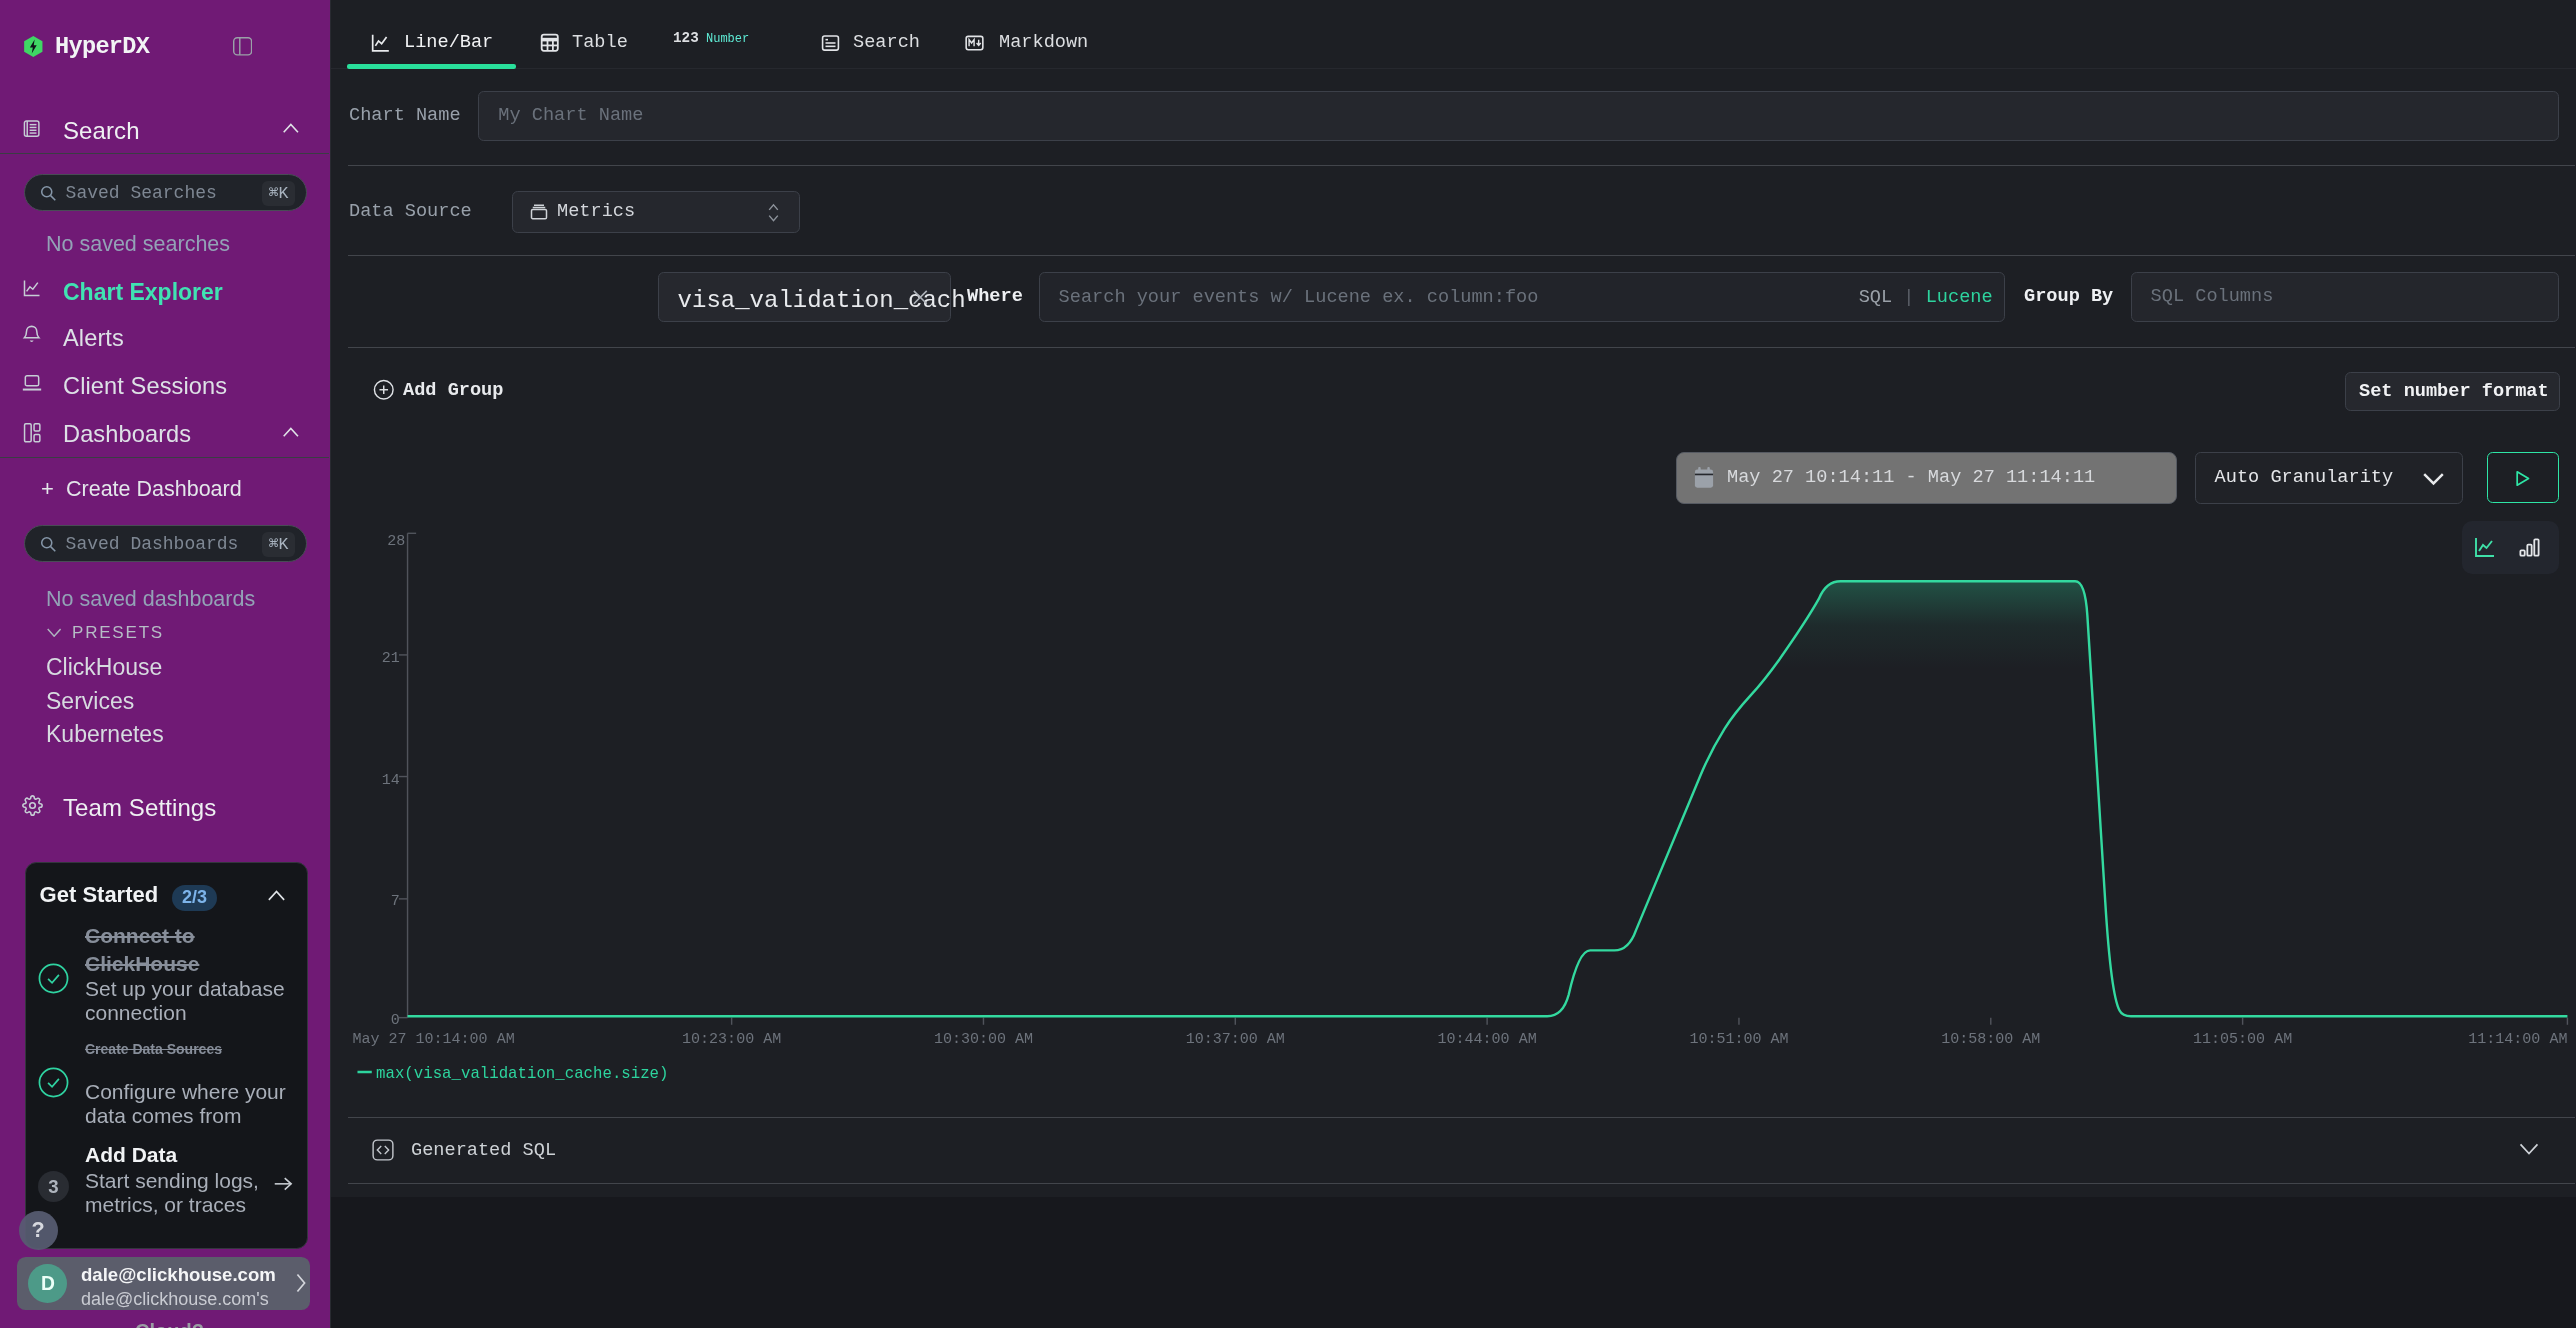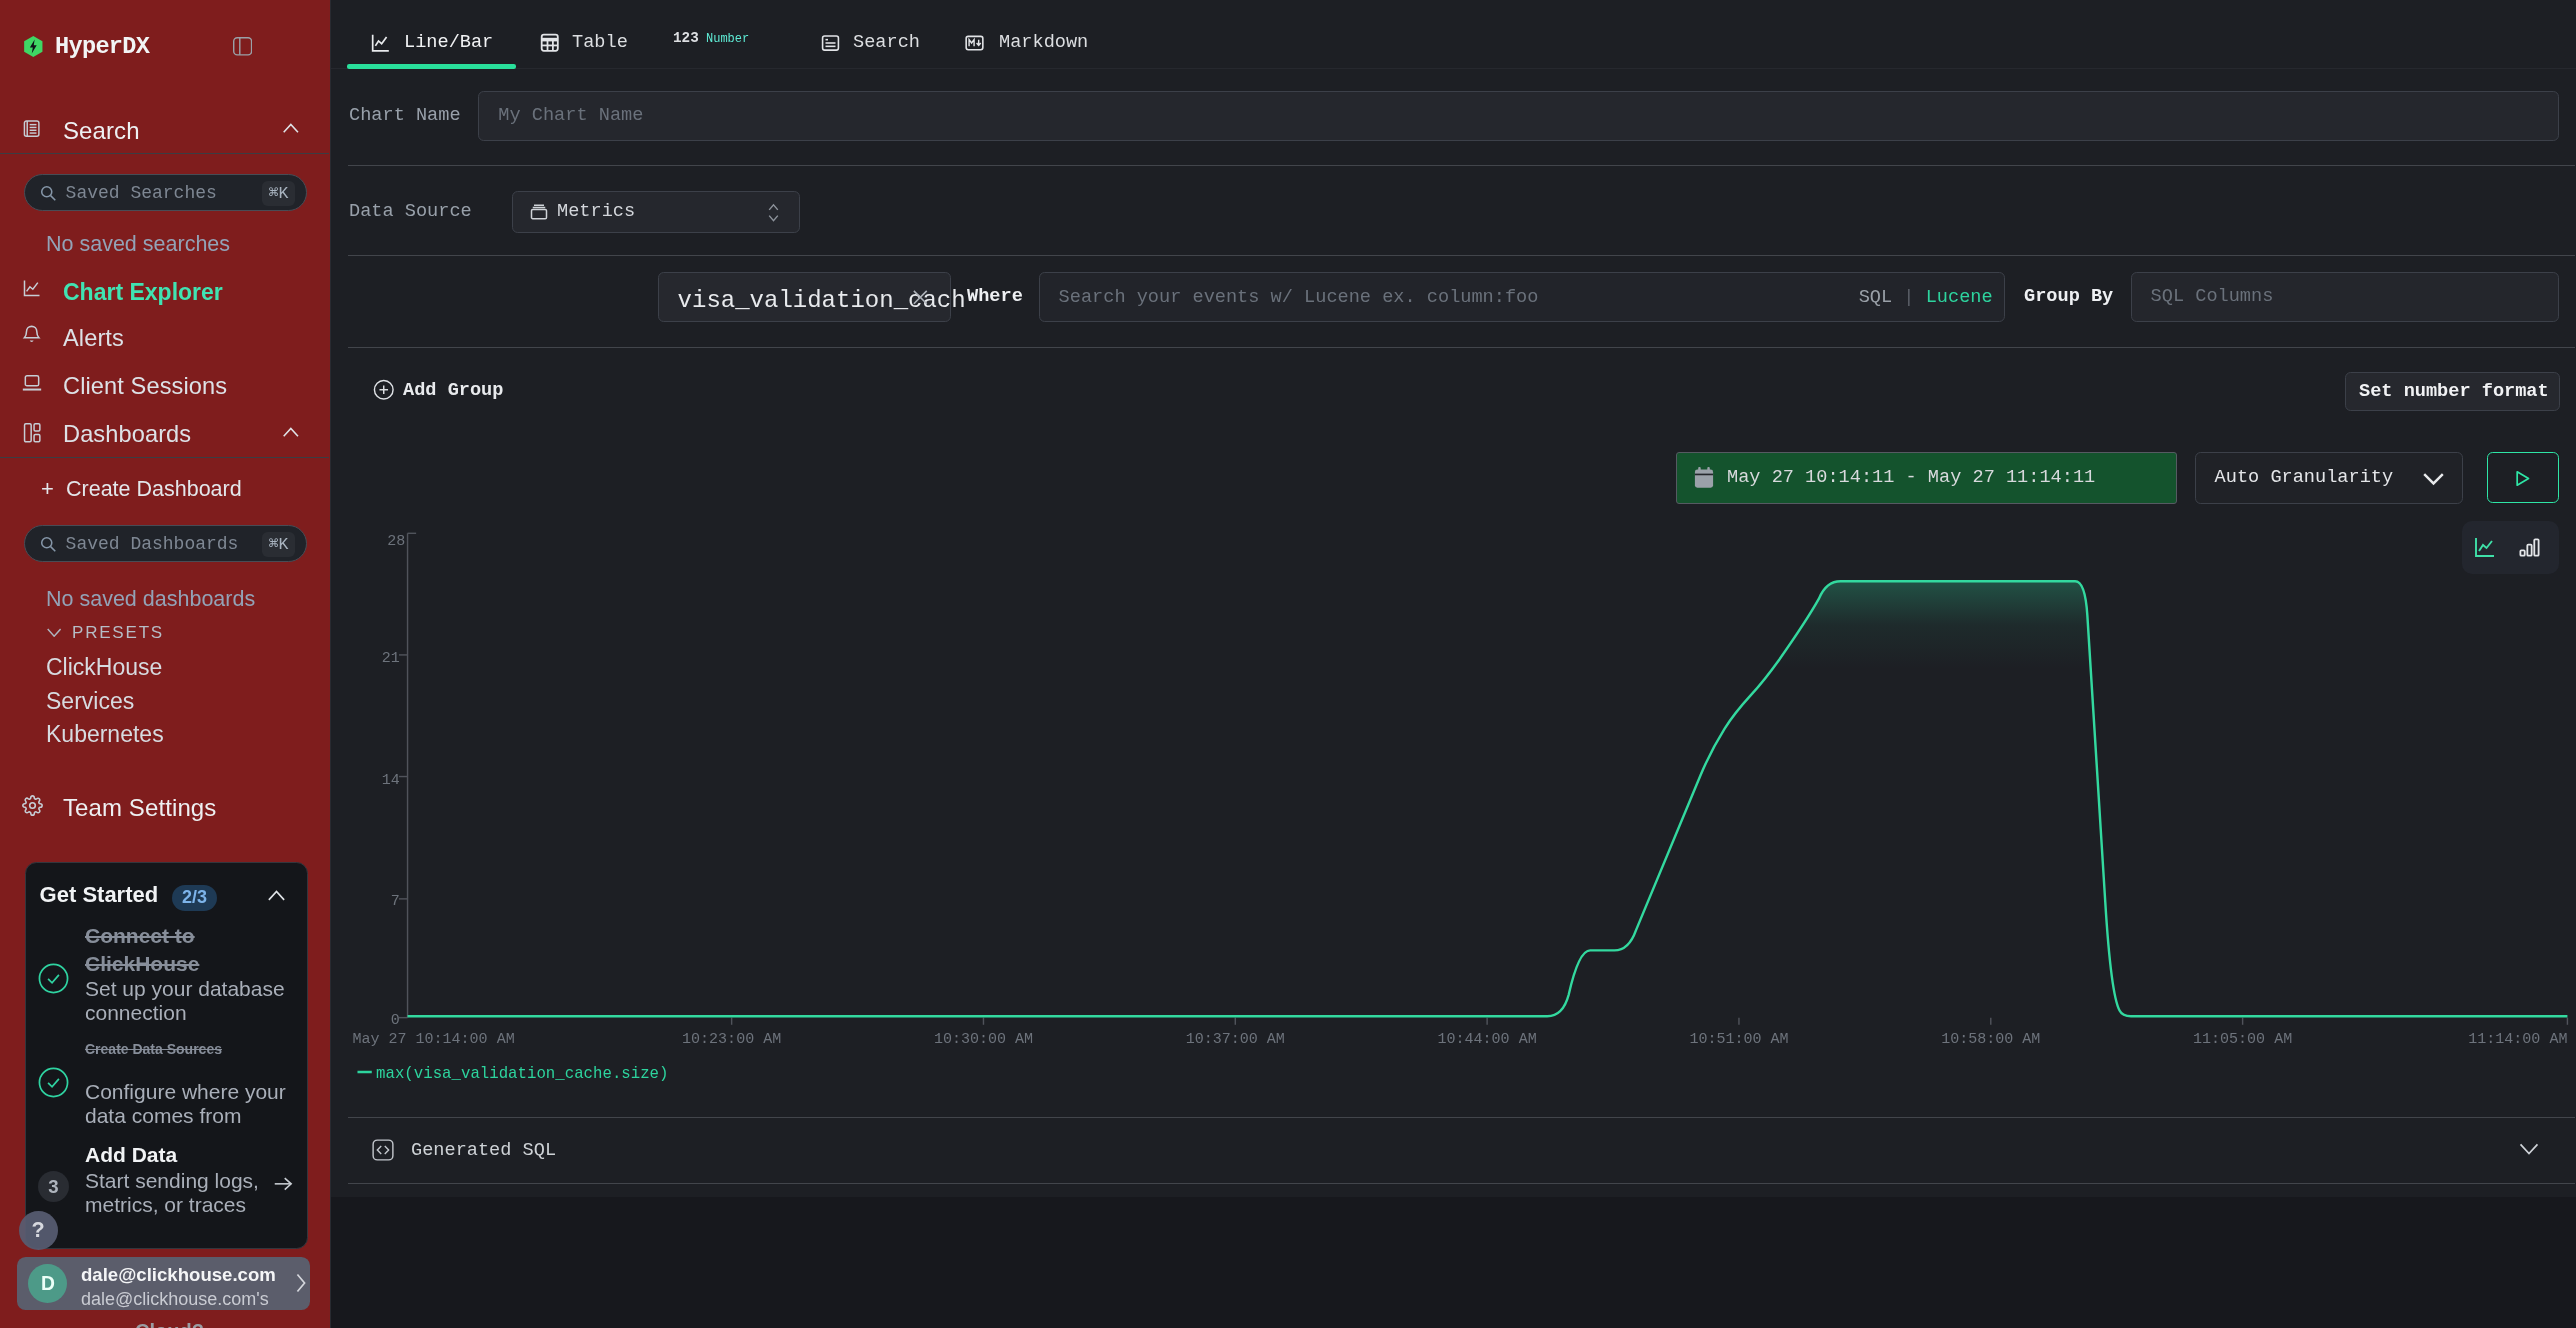--- a/index.html
+++ b/index.html
@@ -3,21 +3,21 @@
 <meta charset="utf-8">
 <style>
   * { margin:0; padding:0; box-sizing:border-box; }
   html,body { width:2576px; height:1328px; background:#17181d; overflow:hidden; }
   body { font-family:"Liberation Sans", sans-serif; }
   .mono { font-family:"Liberation Mono", monospace; }
   #page { position:relative; width:2576px; height:1328px; }
   .abs { position:absolute; }
 
   
-  #sidebar { position:absolute; left:0; top:0; width:331px; height:1328px; background:#7f1d1d; border-right:1.4px solid #292b31; }
+  #sidebar { position:absolute; left:0; top:0; width:331px; height:1328px; background:#701a75; border-right:1.4px solid #292b31; }
   .sicon { position:absolute; left:22px; color:#c6cdd5; }
   .navtxt { position:absolute; left:63px; color:#dde1e6; font-size:23.6px; letter-spacing:0.1px; }
   .divider-s { position:absolute; left:0; width:329px; height:1.4px; background:#3a3d43; }
 
   
   .pill { position:absolute; left:23.6px; width:283px; height:37px; border:1.4px solid #484c55; border-radius:20px; background:#202329; }
   .pill .mag { position:absolute; left:14.3px; top:8.6px; }
   .pill .ph { position:absolute; left:41px; top:7.9px; font-family:"Liberation Mono",monospace; font-size:18px; color:#7e8793; }
   .pill .kbd { position:absolute; right:10.7px; top:6.4px; background:#2a2d33; border-radius:5.7px; color:#a9b4c0; font-size:16.5px; padding:1.4px 6.4px 2.9px; font-family:"Liberation Mono",monospace; }
 
@@ -111,21 +111,21 @@
     <svg class="abs" style="left:42px;top:379px" width="21.5" height="21.5" viewBox="0 0 30 30" fill="none" stroke="#dfe2e6" stroke-width="2">
         <circle cx="15" cy="15" r="13"></circle>
         <line x1="15" y1="9" x2="15" y2="21"></line>
         <line x1="9" y1="15" x2="21" y2="15"></line>
       </svg>
     <div class="abs mono" style="left:72px;top:380px;font-size:18.6px;font-weight:bold;color:#e8eaed;">Add Group</div>
     <div class="abs" style="left:2014px;top:372px;width:215px;height:39px;border:1.4px solid #3c4049;border-radius:5.7px;background:#26282e;">
       <div class="abs mono" style="left:13px;top:7.9px;font-size:18.6px;font-weight:bold;color:#f1f2f4;">Set number format</div>
     </div>
 
-    <div class="abs" style="left:1345px;top:452px;width:501px;height:52px;border:1.4px solid #565a62;border-radius:3px;background:#14532d;">
+    <div class="abs" style="left:1345px;top:452px;width:501px;height:52px;border:1.4px solid #565a62;border-radius:8px;background:#737373;">
       <svg style="position:absolute;left:17px;top:14.3px" width="20" height="21.5" viewBox="0 0 24 26" fill="#9ba1a9">
         <rect x="1" y="3" width="22" height="22" rx="3"></rect>
         <rect x="5" y="0" width="3" height="6" rx="1.2"></rect>
         <rect x="16" y="0" width="3" height="6" rx="1.2"></rect>
         <rect x="1" y="8" width="22" height="2" fill="#26282d"></rect>
       </svg>
       <div class="abs mono" style="left:50px;top:14.3px;font-size:18.6px;color:#d7d9dc;">May 27 10:14:11 - May 27 11:14:11</div>
     </div>
     <div class="abs" style="left:1864px;top:452px;width:268px;height:52px;border:1.4px solid #3c4049;border-radius:5.7px;background:#202227;">
       <div class="abs mono" style="left:18.6px;top:14.3px;font-size:18.6px;color:#e4e6e9;">Auto Granularity</div>

